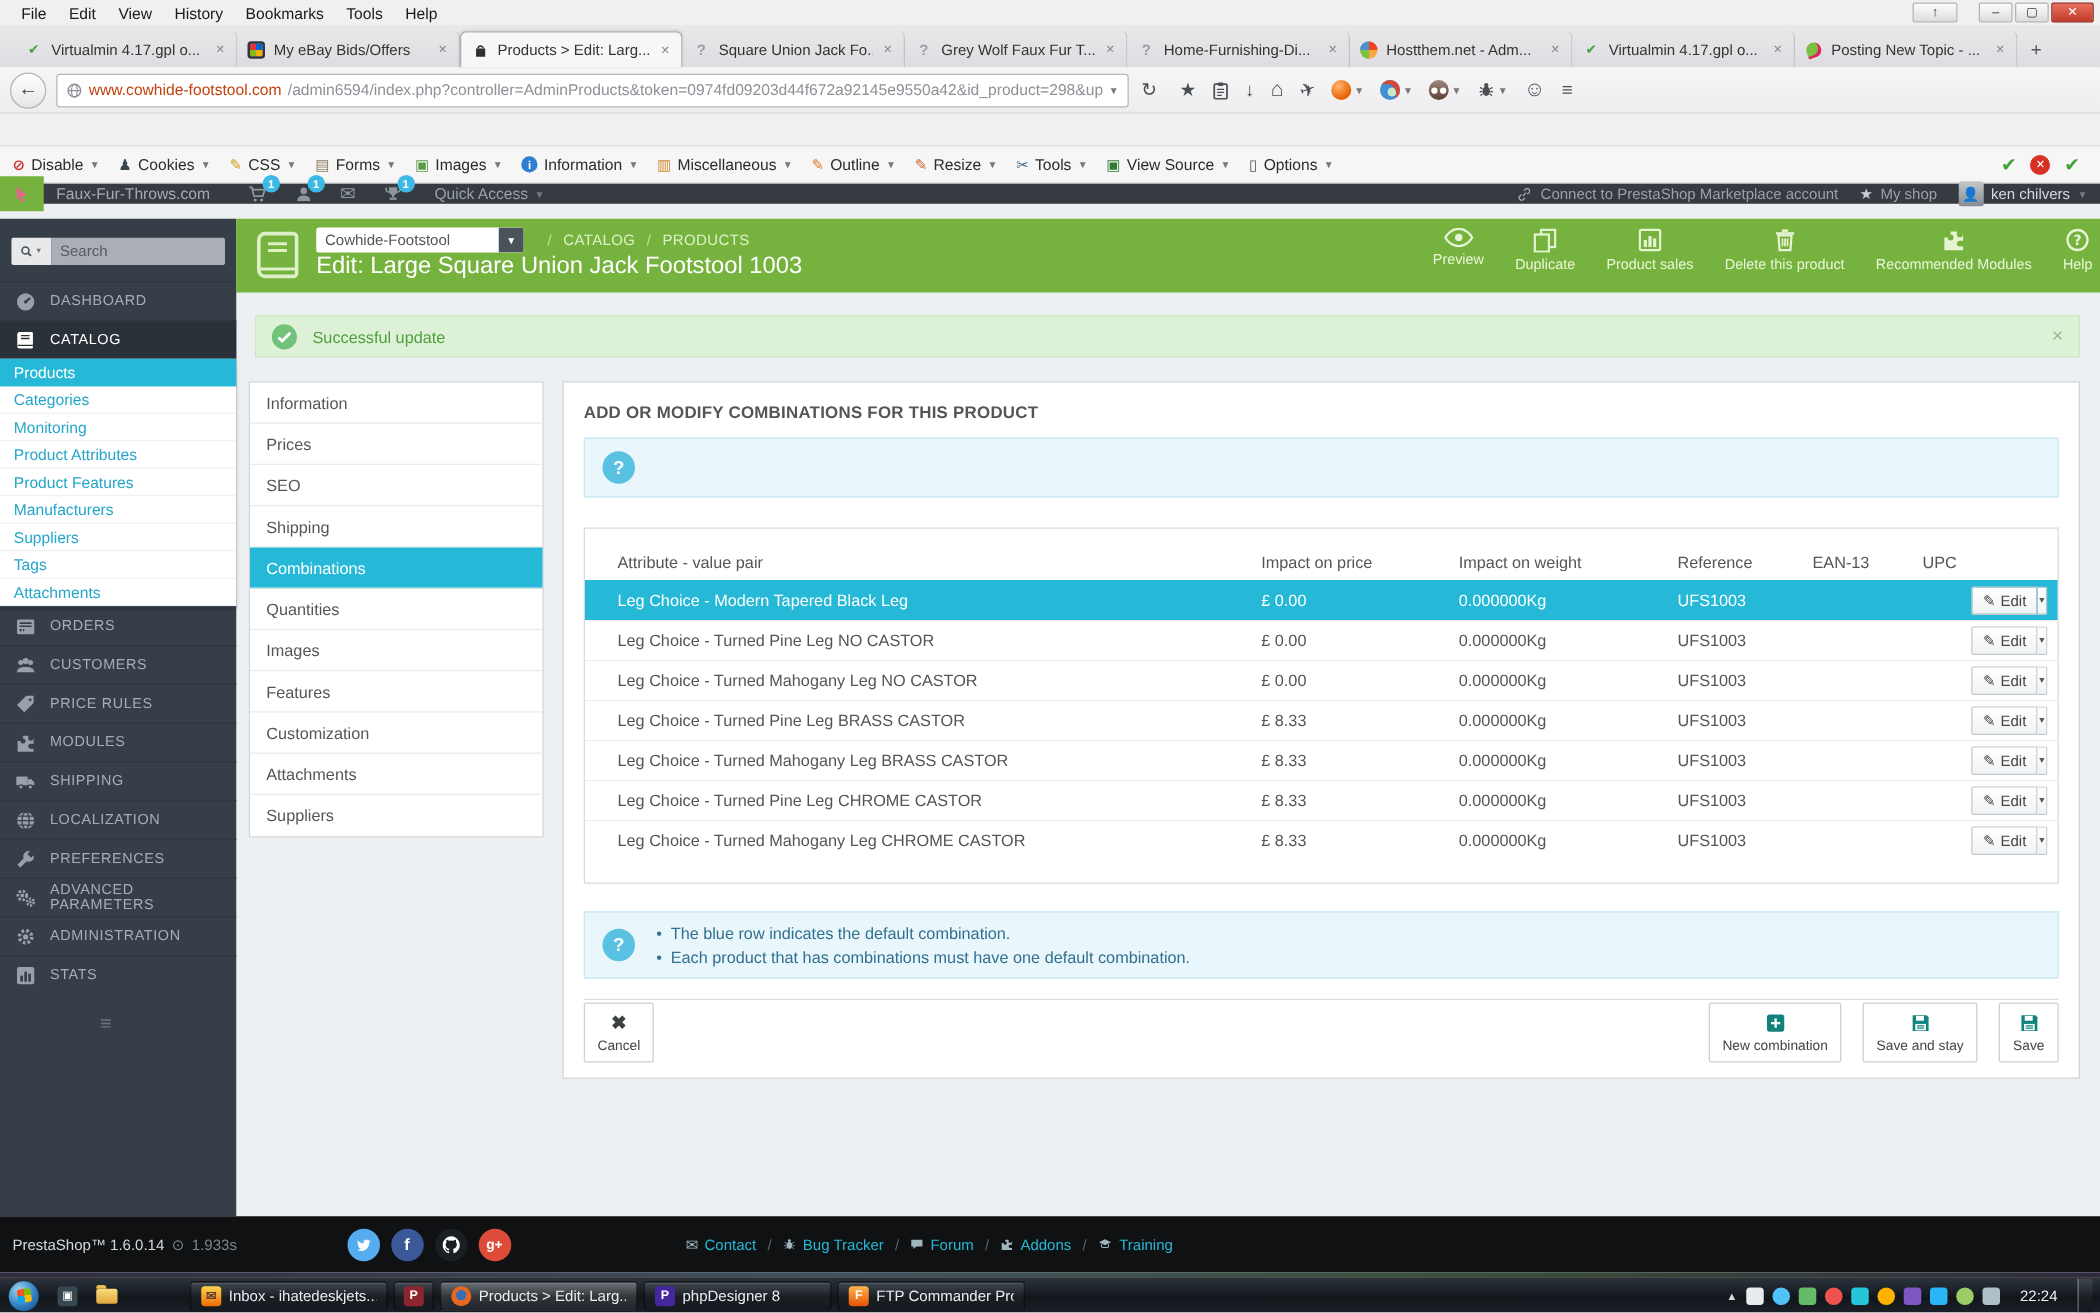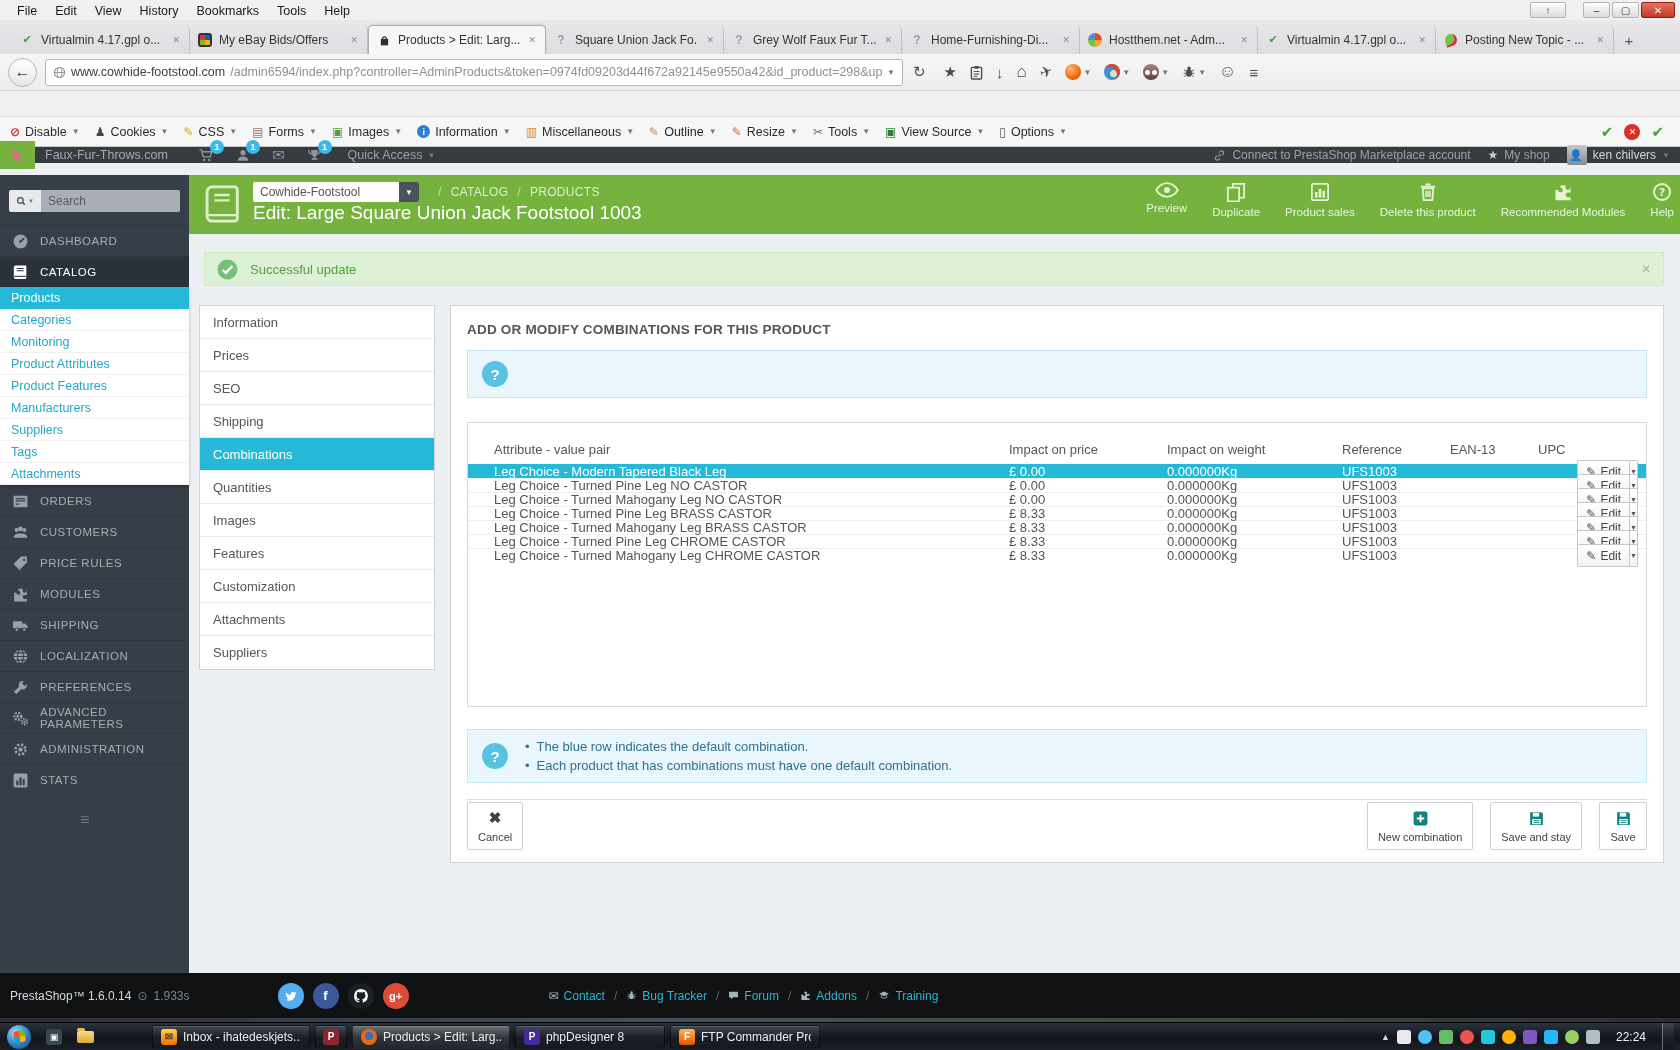--- a/index.html
+++ b/index.html
@@ -26,21 +26,21 @@
   .fav{width:16px;height:16px;flex:none;display:grid;place-items:center;font-size:11px}
   .fav-check{color:#43a047;font-weight:bold}
   .fav-ebay{width:14px;height:14px;border-radius:3px;background:conic-gradient(#0064d2 0 25%,#f5af02 0 50%,#86b817 0 75%,#e53238 0);border:2px solid #2f3640}
   .fav-q{color:#9aa0a6;font-weight:bold;font-size:12px}
   .fav-joomla{width:14px;height:14px;border-radius:50%;background:conic-gradient(#f44321 0 25%,#f9a541 0 50%,#7ac143 0 75%,#5091cd 0)}
   .fav-pin{width:12px;height:12px;border-radius:50% 50% 50% 0;background:#7ac143;box-shadow:inset -2px -2px 0 #e91e63;transform:rotate(-20deg)}
 
   #navbar{top:54px;height:37px;background:linear-gradient(#f6f6f7,#ededef);display:flex;align-items:center;padding:0 8px;gap:8px;border-bottom:1px solid #d6d6d9}
   .backbtn{width:29px;height:29px;border-radius:50%;border:1px solid #b4b4b8;background:linear-gradient(#fefefe,#e6e6e9);display:grid;place-items:center;font-size:16px;color:#3c4043;flex:none}
   .urlfield{width:858px;height:27px;background:#fff;border:1px solid #b6b6ba;border-radius:3px;display:flex;align-items:center;padding:0 7px;gap:5px;font-size:12.5px}
-  .url-domain{color:#404040;white-space:nowrap}
+  .url-domain{color:#c2410c;white-space:nowrap}
   .url-path{color:#8d9196;flex:1;white-space:nowrap;overflow:hidden}
   .mini-caret{font-size:8px;color:#777}
   .reloadbtn{font-size:15px;color:#4a4f54;padding:0 2px}
   .searchfield{width:322px;height:27px;background:#fff;border:1px solid #b6b6ba;border-radius:3px;display:flex;align-items:center;padding:0 7px;gap:6px}
   .searchfield input{border:none;outline:none;flex:1;font-size:12.5px;font-family:inherit;color:#1a1a1a;min-width:0;background:transparent}
   .go-arrow{color:#5f6368;font-size:14px}
   .navicons{display:flex;align-items:center;gap:13px;margin-left:8px;color:#4a4f54;font-size:15px}
   .ni{display:inline-flex;align-items:center;gap:2px}
   .blob{width:16px;height:16px;border-radius:50%;display:inline-block}
   .owl{width:16px;height:16px;border-radius:50%;background:linear-gradient(#a1887f,#5d4037);display:inline-flex;align-items:center;justify-content:center;gap:2px}
@@ -109,21 +109,21 @@
   .panel-title{font-size:13.5px;color:#555;font-weight:bold;letter-spacing:.2px}
   .infobox{margin-top:13px;height:48px;background:#e9f6fb;border:1px solid #c6e6f2;display:flex;align-items:center;padding:0 14px;gap:17px;font-size:13px;color:#56788c}
   .qcircle{width:26px;height:26px;border-radius:50%;background:#59c2e2;color:#fff;font-weight:bold;display:grid;place-items:center;font-size:15px;flex:none}
   .hint-link{color:#25b9d7;margin:0 7px}
   .extlink{display:inline-block;vertical-align:-2px;margin-right:8px}
 
   .tablebox{margin-top:24px;height:285px;border:1px solid #d7dadc;padding-top:12px}
   .thead,.trow{display:grid;grid-template-columns:515px 158px 175px 108px 88px 56px auto;align-items:center}
   .thead>div,.trow>div{padding-left:26px;white-space:nowrap;overflow:hidden}
   .thead{height:29px;font-size:13px;color:#555}
-  .trow{height:14px;border-top:1px solid #efefef;font-size:13px;color:#555}
+  .trow{height:32px;border-top:1px solid #efefef;font-size:13px;color:#555}
   .trow.default{background:#25b9d7;color:#fff;border-top-color:#25b9d7}
   .c-act{display:flex;justify-content:flex-end;align-items:center;padding-right:8px !important}
   .btn-edit{height:23px;display:flex;align-items:center;gap:4px;padding:0 8px;background:linear-gradient(#fff,#f1f2f3);border:1px solid #c3c8cc;border-radius:2px 0 0 2px;font-size:12px;color:#444}
   .btn-caret{height:23px;width:19px;border:1px solid #c3c8cc;border-left:none;border-radius:0 2px 2px 0;background:linear-gradient(#fff,#f1f2f3);font-size:7px;color:#555;display:grid;place-items:center}
 
   .notesbox{margin-top:22px;height:54px;background:#e9f6fb;border:1px solid #c6e6f2;display:flex;align-items:center;gap:17px;padding:0 14px;font-size:13px;color:#31708f}
   .notes-lines{display:flex;flex-direction:column;gap:4px}
   .bullet{margin-right:7px}
 
   .panel-divider{margin-top:16px;border-top:1px solid #dadde0}

